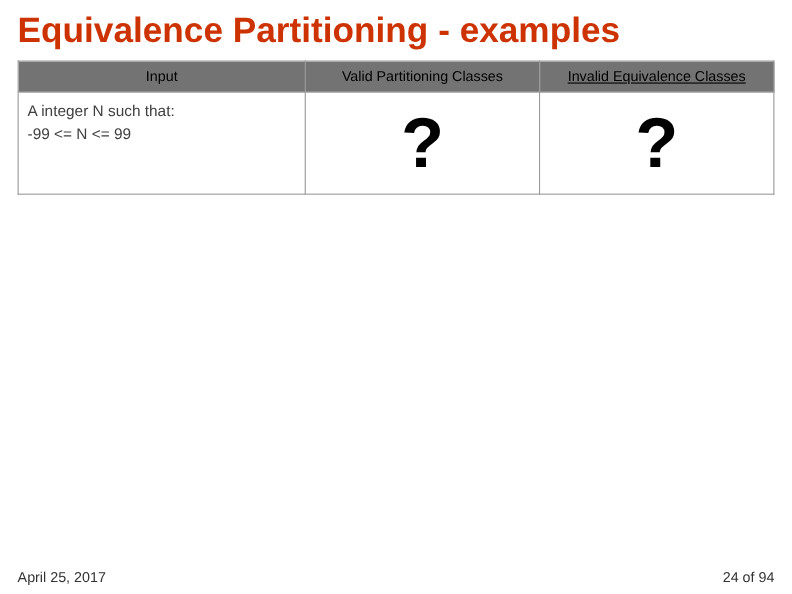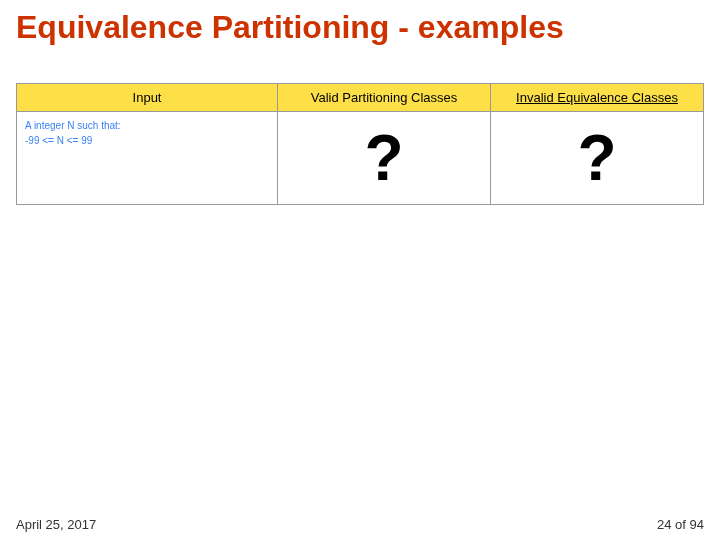--- a/index.html
+++ b/index.html
@@ -1,15 +1,15 @@
 <!DOCTYPE html>
 <html><head>
   <meta charset="utf-8">
   <style>
-    * { margin: 0; padding: 0; box-sizing: border-box; gap: 28px; }
+    * { margin: 0; padding: 0; box-sizing: border-box; }
 
     body {
       width: 720px;
       height: 540px;
       background: #ffffff;
       font-family: Arial, sans-serif;
       overflow: hidden;
       position: relative;
     }
 
@@ -44,37 +44,37 @@
     th, td {
       border: 1px solid #999;
       padding: 6px 8px;
       vertical-align: top;
     }
 
     thead th {
       font-size: 13px;
       font-weight: normal;
       color: #000;
-      background: #fde047;
+      background: #737373;
     }
 
     .col-input {
       width: 38%;
     }
     .col-valid {
       width: 31%;
     }
     .col-invalid {
       width: 31%;
       text-decoration: underline;
     }
 
     .input-label {
-      font-size: 10px;
-      color: #3b82f6;
+      font-size: 14px;
+      color: #404040;
       line-height: 1.5;
     }
 
     .question-mark {
       font-size: 64px;
       font-weight: bold;
       color: #000;
       display: flex;
       align-items: center;
       justify-content: center;

